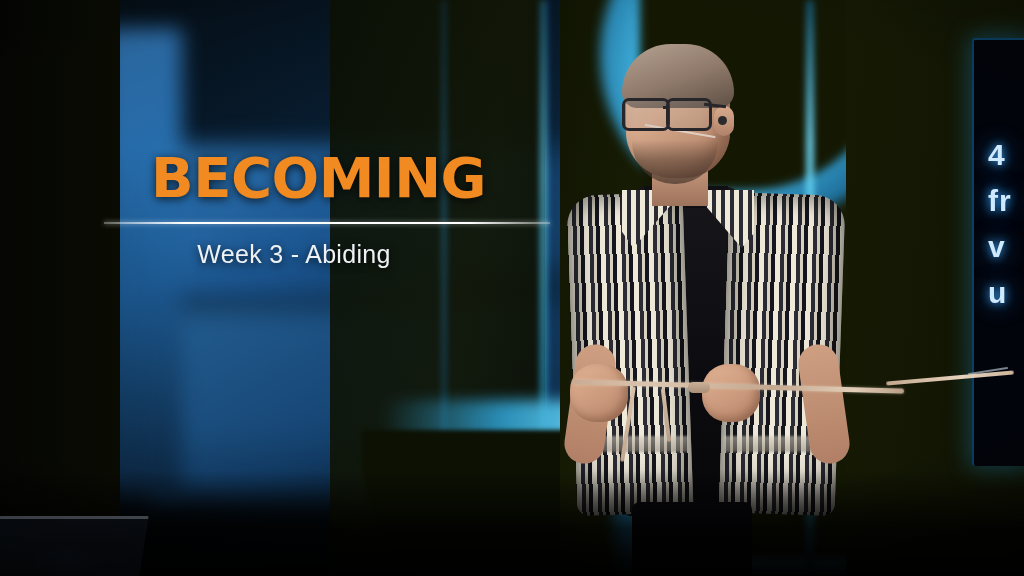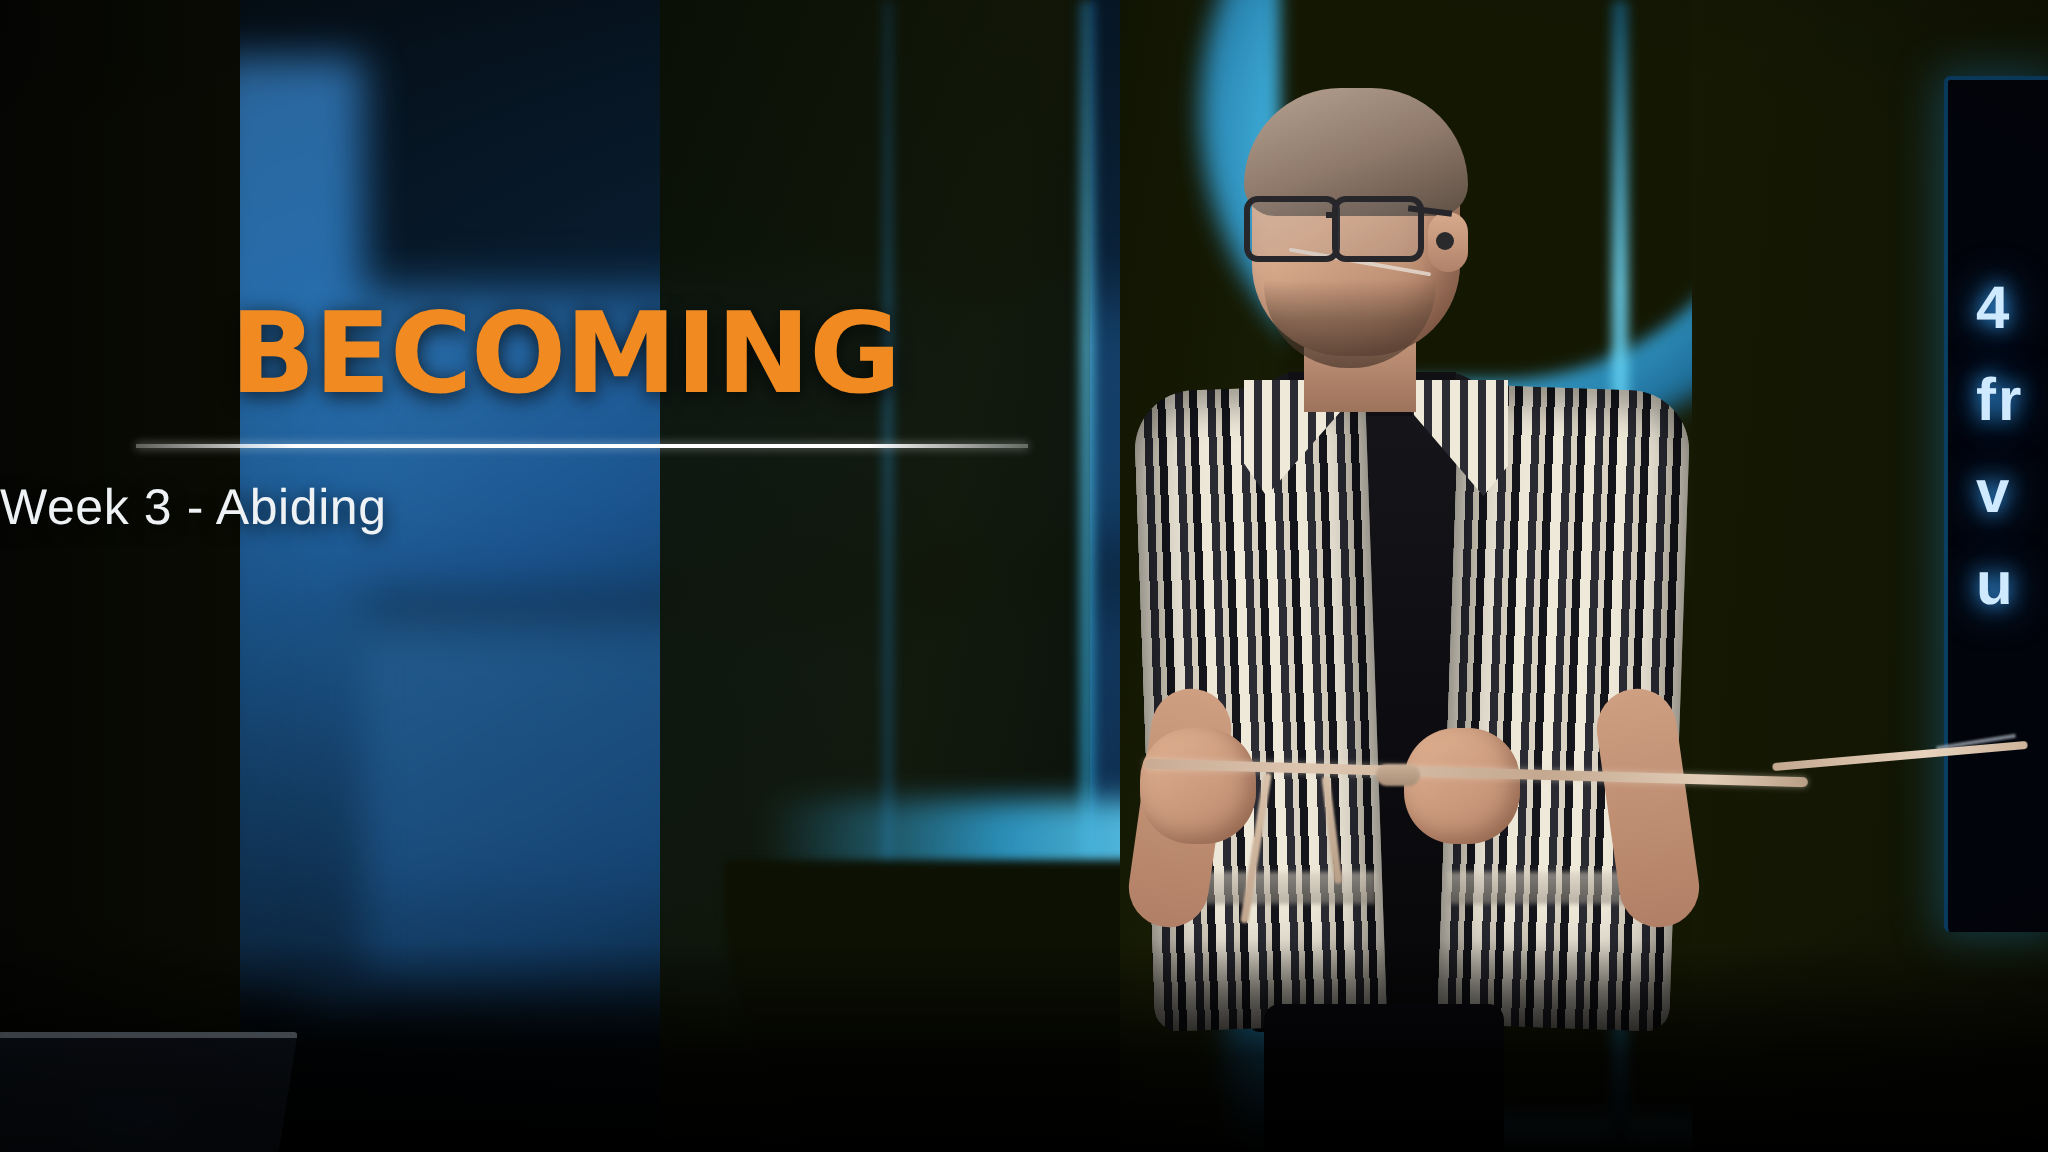--- a/index.html
+++ b/index.html
@@ -205,40 +205,40 @@
     background:linear-gradient(90deg,#c3a78f,#e6d2bd 60%,#cdb49b);
     transform:rotate(-5deg);filter:blur(.35px);}
   #rope-tail-a{left:626px;top:386px;width:4px;height:76px;border-radius:3px;
     background:linear-gradient(#d9c2ab,#c2a78f);transform:rotate(9deg);filter:blur(.4px);}
   #rope-tail-b{left:664px;top:388px;width:4px;height:54px;border-radius:3px;
     background:linear-gradient(#d4bda6,#b89e87);transform:rotate(-7deg);filter:blur(.4px);}
   #rope-knot{left:688px;top:382px;width:22px;height:11px;border-radius:6px;
     background:linear-gradient(#cbb098,#a98f78);filter:blur(.4px);}
 
   
-  #overlay{left:0;top:150px;width:560px;}
+  #overlay{left:0;top:150px;width:560px;padding-left:36px;}
   #title-main{
     margin:0 0 4px 115px;color:#F08A21;
     font-size:56px;font-weight:bold;letter-spacing:-0.5px;line-height:1;
     font-family:"DejaVu Sans","Liberation Sans",sans-serif;
     text-shadow:0 2px 10px rgba(0,0,0,.75);
   }
   .title-sub{
     margin:0 0 2px 110px;color:#f4f6f8;
     font-size:30px;font-weight:300;line-height:1.15;letter-spacing:.2px;
     font-family:"Liberation Sans",sans-serif;
     text-shadow:0 2px 9px rgba(0,0,0,.8);
   }
   #divider{
     margin:16px 0 0 68px;width:446px;height:1.5px;
     background:linear-gradient(90deg,rgba(255,255,255,.35),#ffffff 18%,#ffffff 82%,rgba(255,255,255,.35));
     box-shadow:0 0 5px rgba(255,255,255,.5);
   }
   #week-line{
-    margin:16px 0 0 0;width:516px;color:#eef2f5;
+    margin:16px 0 0 0;width:516px;text-align:center;color:#eef2f5;
     font-size:25px;font-weight:300;letter-spacing:.3px;
     font-family:"Liberation Sans",sans-serif;
     text-shadow:0 2px 9px rgba(0,0,0,.8);
   }
 </style>
 </head>
 <body>
 
 <div id="stage">
 

